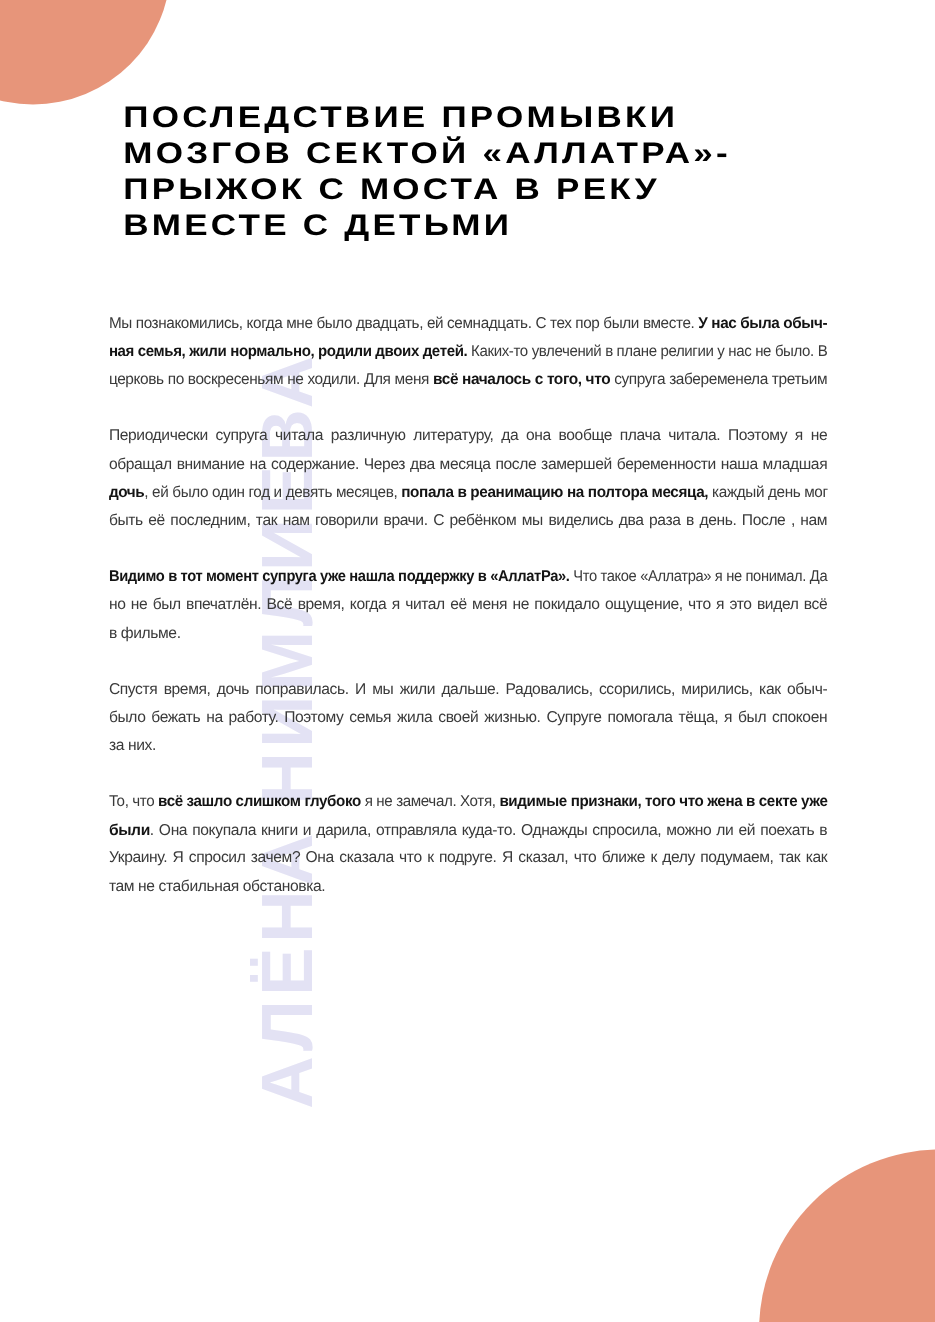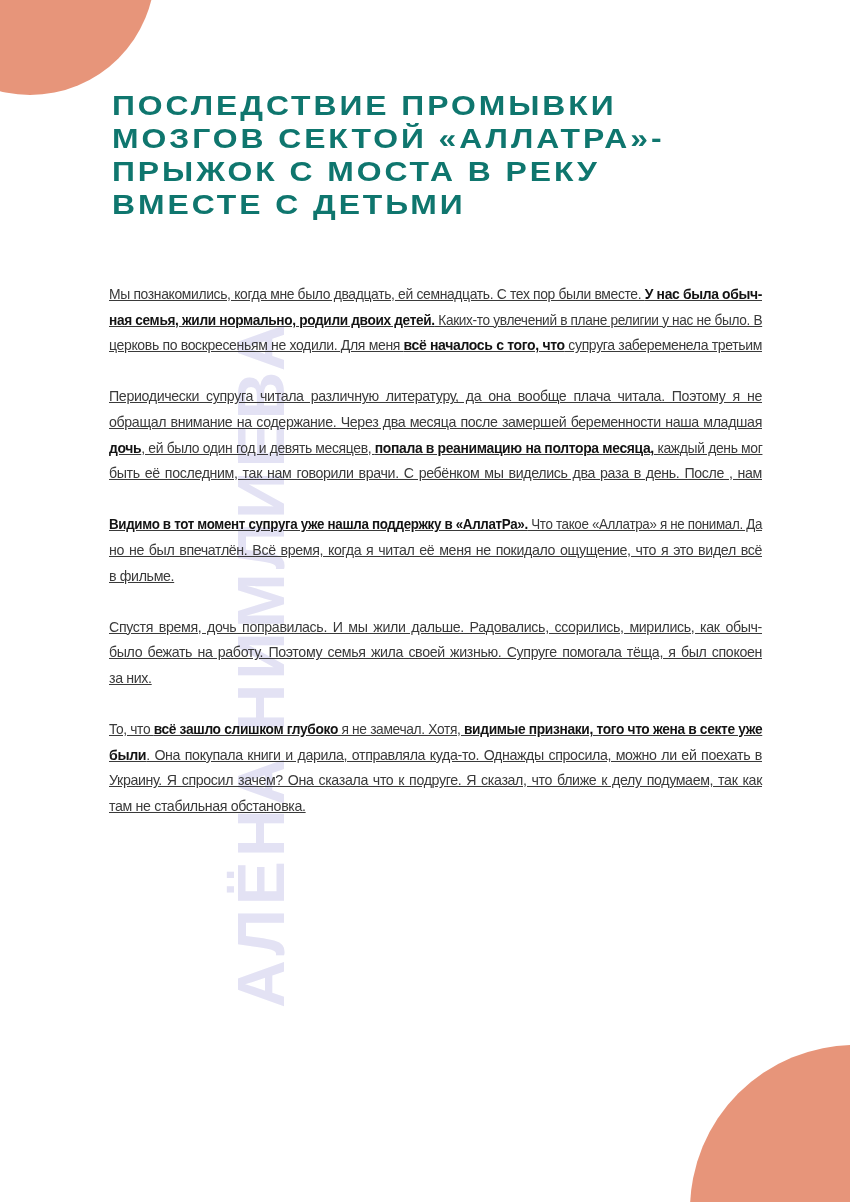--- a/index.html
+++ b/index.html
@@ -47,47 +47,46 @@
       line-height: 58px;
       letter-spacing: 4px;
       white-space: nowrap;
       z-index: 0;
     }
     .title {
       position: absolute;
       left: 112px;
       top: 90px;
       margin: 0;
-      color: #0f766e;
+      color: #000000;
       font-family: "Liberation Sans", sans-serif;
       font-weight: bold;
       z-index: 2;
     }
     .title-line {
       display: block;
       font-size: 27px;
       line-height: 33px;
       height: 33px;
       letter-spacing: 2.5px;
       white-space: nowrap;
       transform-origin: 0 50%;
       transform: scaleX(1.18);
       text-transform: uppercase;
     }
     .body {
       position: absolute;
-      left: 109px;
+      left: 99px;
       top: 282px;
       width: 653px;
       color: #3a3a3a;
       font-size: 14.2px;
       line-height: 25.6px;
       z-index: 2;
       letter-spacing: -0.35px;
-      text-decoration: underline;
     }
     .para {
       margin: 0 0 25.6px 0;
     }
     .line {
       display: block;
       height: 25.6px;
       white-space: nowrap;
       text-align: justify;
       text-align-last: justify;

